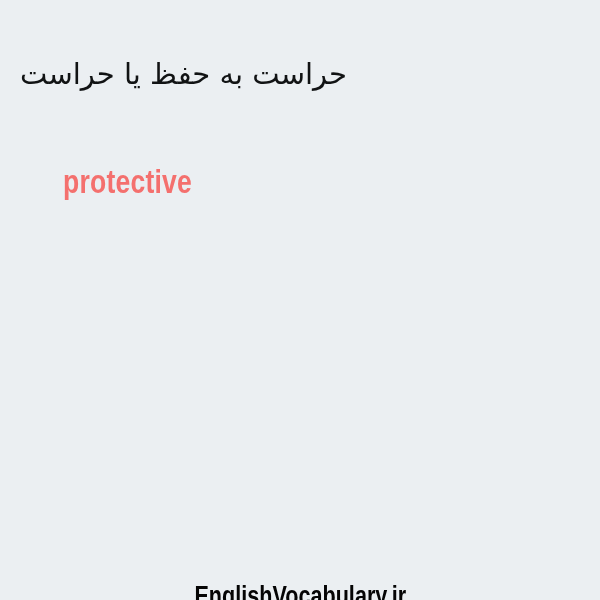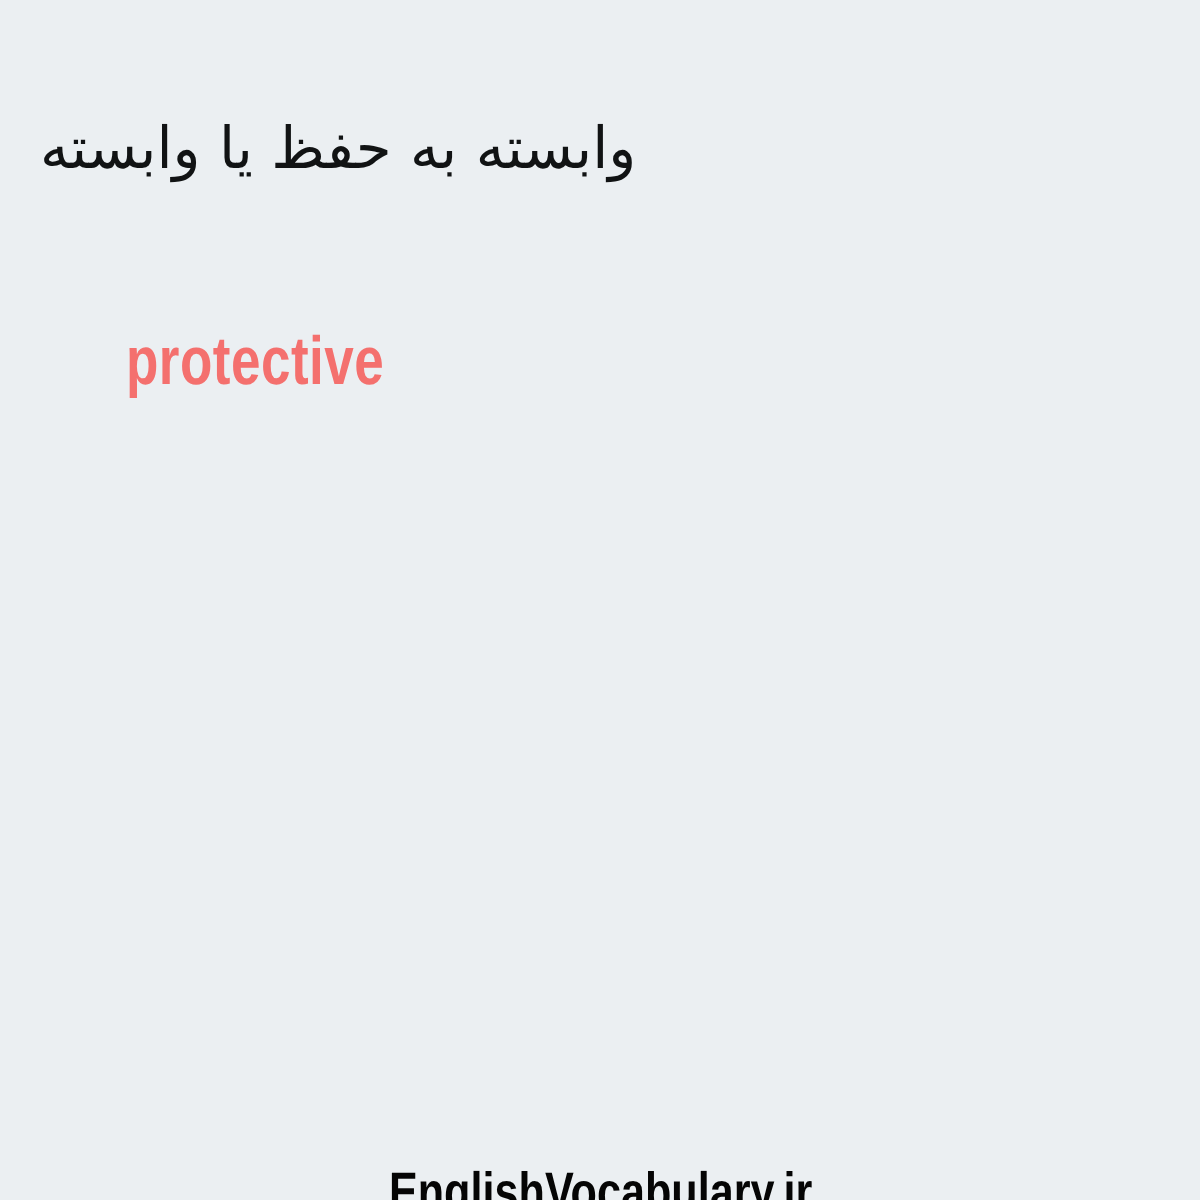--- a/index.html
+++ b/index.html
@@ -83,21 +83,21 @@
     transform-origin: center center;
     white-space: nowrap;
     letter-spacing: 0px;
   }
 </style>
 </head>
 <body>
 
 <div class="page">
 
-  <h1 class="headline">وابسته به حفظ یا وابسته</h1>
+  <h1 class="headline">حراست به حفظ یا حراست</h1>
 
   <div class="translation-block">
     <span class="translation-word">protective</span>
   </div>
 
   <div class="footer">
     <span class="brand">EnglishVocabulary.ir</span>
   </div>
 
 </div>

